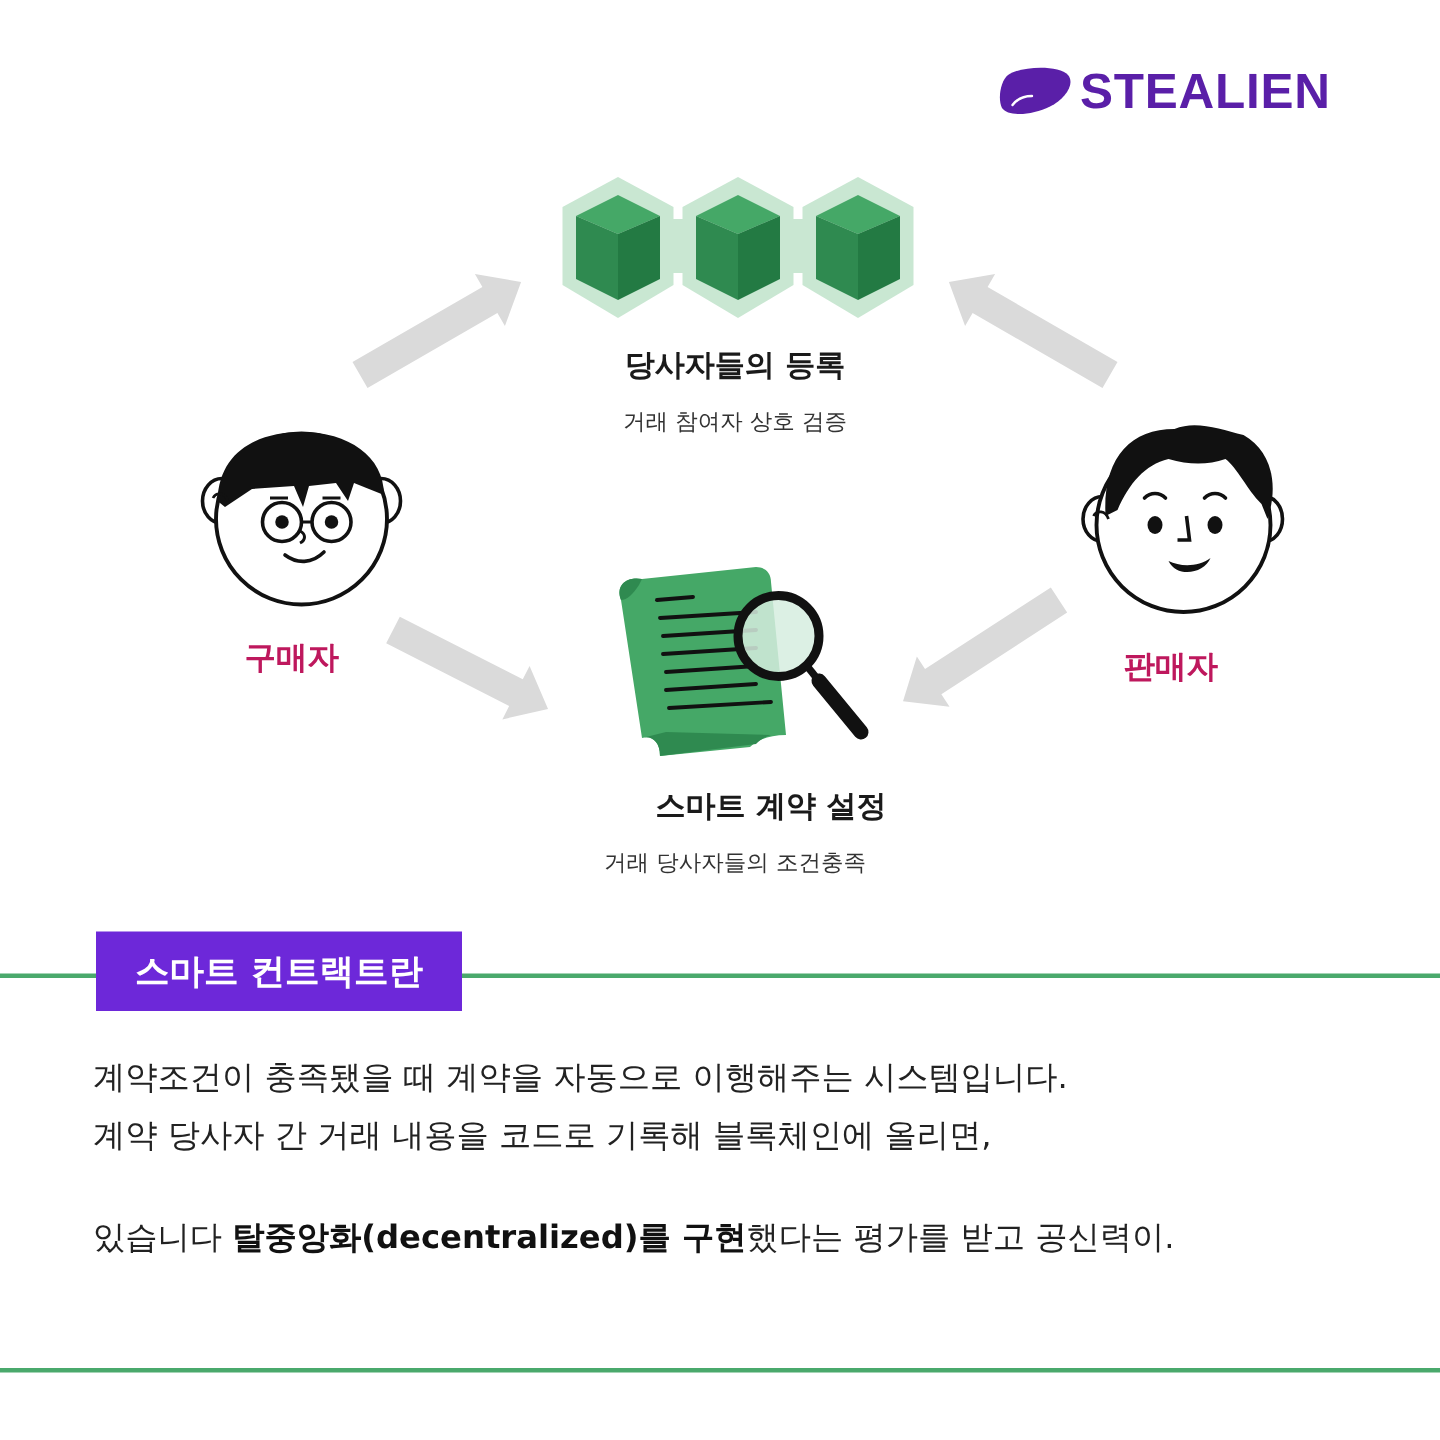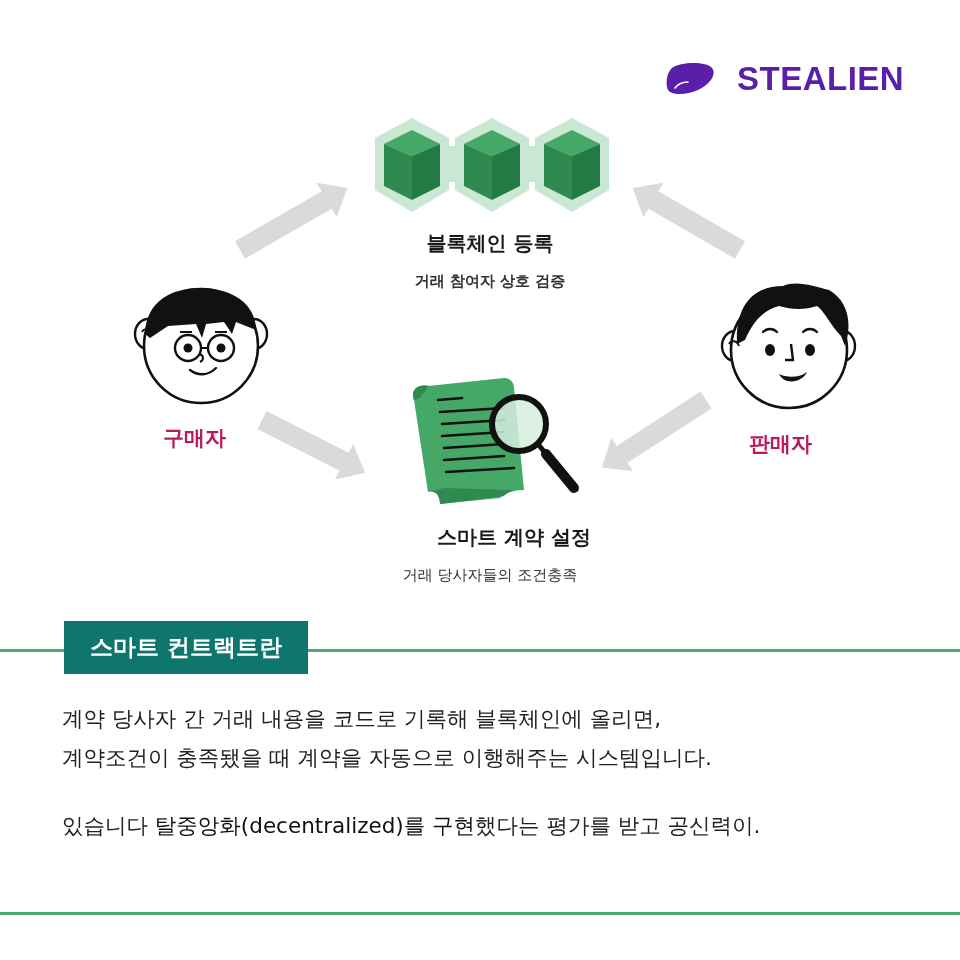--- a/index.html
+++ b/index.html
@@ -1,29 +1,29 @@
 <!DOCTYPE html>
 <html><head>
 <meta charset="utf-8">
 <style>
   html, body { margin: 0; padding: 0; background: #ffffff; }
   body { width: 960px; height: 960px; position: relative; overflow: hidden;
          font-family: "DejaVu Sans", "Liberation Sans", sans-serif; color: #222; }
   .abs { position: absolute; }
-  .logo { left: 666px; top: 60px; display: flex; align-items: center; gap: 21px; }
+  .logo { left: 666px; top: 42px; display: flex; align-items: center; gap: 4px; }
   .logo-text { font-family: "Liberation Sans", sans-serif; font-weight: 700; font-size: 33px;
                color: #5a1fa8; letter-spacing: 0.5px; }
   .label-title { font-size: 20px; font-weight: 700; color: #1a1a1a; text-align: center; white-space: nowrap; }
   .label-sub { font-size: 15px; color: #333; text-align: center; white-space: nowrap; }
   .person-label { font-size: 21px; font-weight: 700; color: #be185d; white-space: nowrap; }
   .hline { left: 0; width: 960px; height: 3px; background: #4aa96c; }
-  .tag { left: 64px; top: 621px; height: 53px; width: 244px; background: #0f766e;
+  .tag { left: 64px; top: 621px; height: 53px; width: 244px; background: #6d28d9;
          color: #fff; font-size: 23px; font-weight: 700; display: flex; align-items: center; justify-content: center; text-align: right; }
   .para { left: 62px; font-size: 21.5px; color: #222; line-height: 39px; white-space: nowrap; }
-  .para b { font-weight: 400; color: #111; }
+  .para b { font-weight: 700; color: #111; }
 </style>
 </head>
 <body>
 
 <div class="abs logo">
   <svg width="50" height="34" viewBox="0 0 50 34">
     <path d="M6 6 C14 0, 40 -1, 46 6 C51 12, 44 22, 34 27 C22 33, 6 34, 2 28 C-1 22, 1 10, 6 6 Z" fill="#5a1fa8"></path>
     <path d="M9 26 C12 22, 17 20, 22 20" stroke="#fff" stroke-width="1.6" fill="none" stroke-linecap="round"></path>
   </svg>
   <span class="logo-text">STEALIEN</span>
@@ -63,22 +63,22 @@
     <polygon points="12,28 40,40 40,84 12,70" fill="#2f8a50"></polygon>
     <polygon points="68,28 40,40 40,84 68,70" fill="#237a43"></polygon>
     <polygon points="120,14 148,28 120,40 92,28" fill="#45a867"></polygon>
     <polygon points="92,28 120,40 120,84 92,70" fill="#2f8a50"></polygon>
     <polygon points="148,28 120,40 120,84 148,70" fill="#237a43"></polygon>
     <polygon points="200,14 228,28 200,40 172,28" fill="#45a867"></polygon>
     <polygon points="172,28 200,40 200,84 172,70" fill="#2f8a50"></polygon>
     <polygon points="228,28 200,40 200,84 228,70" fill="#237a43"></polygon>
   </g>
 </svg>
-<div class="abs label-title" style="left:380px;top:230px;width:220px;">블록체인 등록</div>
-<div class="abs label-sub" style="left:370px;top:272px;width:240px;font-weight:bold;">거래 참여자 상호 검증</div>
+<div class="abs label-title" style="left:380px;top:230px;width:220px;">당사자들의 등록</div>
+<div class="abs label-sub" style="left:370px;top:272px;width:240px;">거래 참여자 상호 검증</div>
 
 <svg class="abs" style="left:128px;top:282px" width="146" height="126" viewBox="0 0 146 126">
   <ellipse cx="20" cy="52" rx="13" ry="15" fill="#fff" stroke="#111" stroke-width="2.4"></ellipse>
   <ellipse cx="126" cy="52" rx="13" ry="15" fill="#fff" stroke="#111" stroke-width="2.4"></ellipse>
   <circle cx="73" cy="64" r="57" fill="#fff" stroke="#111" stroke-width="2.6"></circle>
   <path d="M17 52 C18 18, 45 6, 73 6 C104 6, 128 22, 128 48 L108 40 L104 52 L96 40 L78 42 L74 56 L68 42 L40 44 L22 56 Z" fill="#111"></path>
   <circle cx="60" cy="66" r="13" fill="#fff" stroke="#111" stroke-width="2.4"></circle>
   <circle cx="93" cy="66" r="13" fill="#fff" stroke="#111" stroke-width="2.4"></circle>
   <line x1="73" y1="66" x2="80" y2="66" stroke="#111" stroke-width="2"></line>
   <circle cx="60" cy="66" r="4.5" fill="#111"></circle>
@@ -125,20 +125,20 @@
 </svg>
 <div class="abs label-title" style="left:404px;top:524px;width:220px;">스마트 계약 설정</div>
 <div class="abs label-sub" style="left:360px;top:566px;width:260px;">거래 당사자들의 조건충족</div>
 
 <div class="abs hline" style="top:649px;"></div>
 <div class="abs tag">
   <span>스마트 컨트랙트란</span>
 </div>
 
 <div class="abs para" style="top:699px;">
+  <div>계약조건이 충족됐을 때 계약을 자동으로 이행해주는 시스템입니다.</div>
   <div>계약 당사자 간 거래 내용을 코드로 기록해 블록체인에 올리면,</div>
-  <div>계약조건이 충족됐을 때 계약을 자동으로 이행해주는 시스템입니다.</div>
 </div>
 <div class="abs para" style="top:806px;">
   <div><span>있습니다 </span><b>탈중앙화(decentralized)를 구현</b><span>했다는 평가를 받고 공신력이.</span></div>
 </div>
 
 <div class="abs hline" style="top:912px;"></div>
 
 </body></html>

